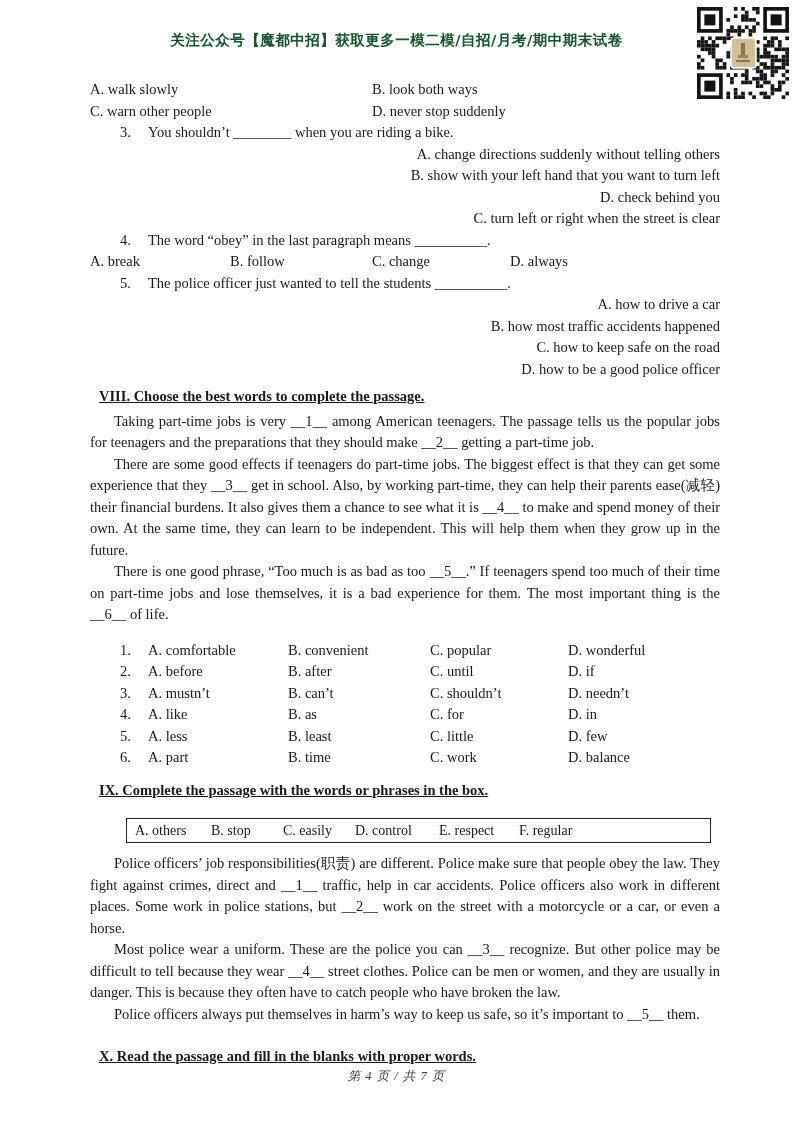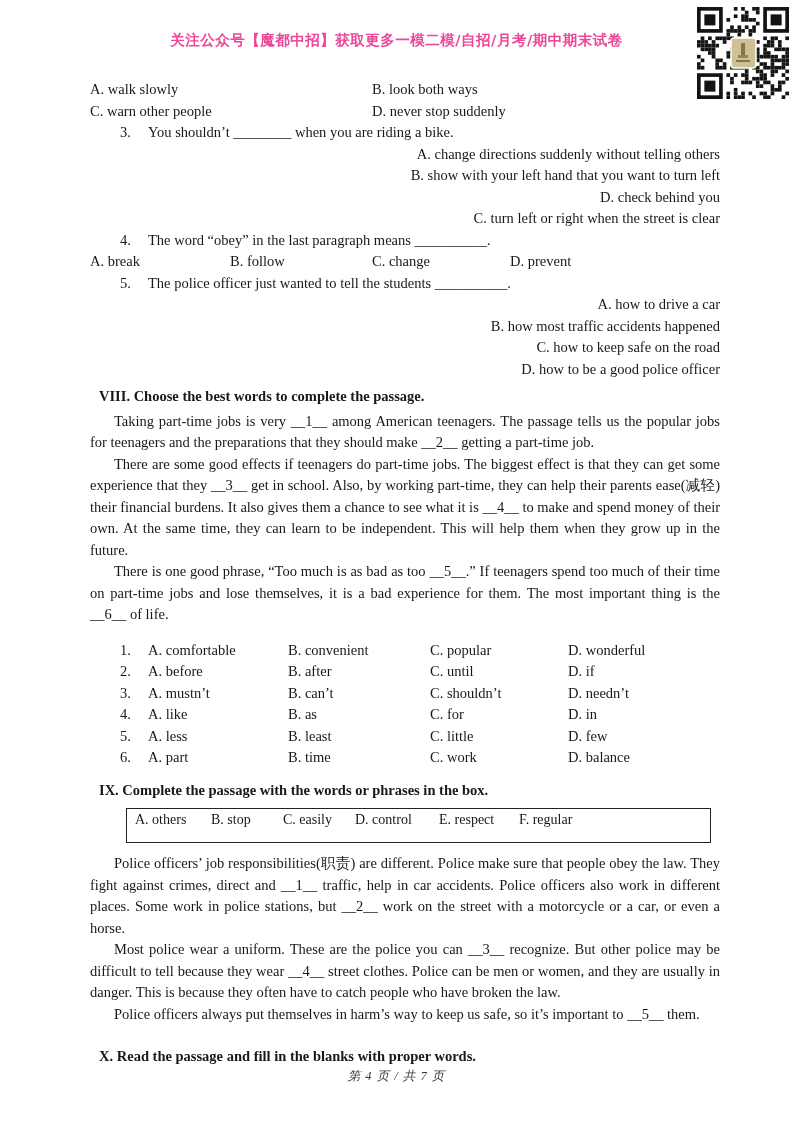--- a/index.html
+++ b/index.html
@@ -3,43 +3,43 @@
 <meta charset="utf-8">
 <style>
   html,body { margin:0; padding:0; background:#ffffff; }
   .page {
     position:relative; width:793px; height:1122px; background:#ffffff;
     font-family:"Liberation Serif", serif; font-size:14.5px; color:#181818;
     overflow:hidden;
   }
   .header-notice {
     position:absolute; top:31px; left:0; width:100%;
-    text-align:center; color:#ec4899; font-weight:bold; font-size:14.5px;
+    text-align:center; color:#14532d; font-weight:bold; font-size:14.5px;
     font-family:"DejaVu Sans", sans-serif; letter-spacing:0.5px;
   }
   .qr-wrap { position:absolute; top:5px; right:4px; width:92px; height:96px; }
   .content { position:absolute; left:90px; top:72px; width:630px; line-height:21.5px; }
   .opt2row { display:grid; grid-template-columns:282px 1fr; }
   .opt2row:first-child { margin-top:7px; }
   .qrow { display:flex; }
   .qnum { width:28px; margin-left:30px; flex:0 0 auto; }
   .qtext { flex:1; }
   .optblock { margin-left:58px;text-align:right; }
   .opt4row { display:grid; grid-template-columns:140px 142px 138px 1fr; }
   .choice-row { display:grid; grid-template-columns:28px 140px 142px 138px 1fr; margin-left:30px; }
   .choice-grid { margin-top:14px; }
-  .sec-heading { font-weight:bold; margin-left:9px; }
+  .sec-heading { font-weight:bold; margin-left:9px;text-decoration:underline; }
   .sec-heading.viii { margin-top:6px; }
   .sec-heading.ix { margin-top:11px; }
   .sec-heading.x { margin-top:21px; }
   .para { text-align:justify; text-indent:24px; }
   .para.first { margin-top:3px; }
   .wordbox {
-    box-sizing:border-box; width:585px; margin-left:36px; margin-top:7px;
-    border:1px solid #222; height:35px; display:flex; 
+    box-sizing:border-box; width:585px; margin-left:36px; margin-top:17px;
+    border:1px solid #222; height:25px; display:flex; align-items:center;
     padding-left:8px; font-size:14px;
   }
   .wordbox span { display:inline-block; }
   .wb-0 { width:76px; } .wb-1 { width:72px; } .wb-2 { width:72px; }
   .wb-3 { width:84px; } .wb-4 { width:80px; }
   .police-p1 { margin-top:10px; }
   .footer {
     position:absolute; top:1068px; left:0; width:100%;
     text-align:center; font-size:12.5px; color:#3a3a3a; letter-spacing:1px;font-style:italic;
   }
@@ -284,21 +284,21 @@
     <div class="optblock">C. turn left or right when the street is clear</div>
 
     <div class="qrow">
       <span class="qnum">4.</span>
       <span class="qtext">The word “obey” in the last paragraph means __________.</span>
     </div>
     <div class="opt4row">
       <span>A. break</span>
       <span>B. follow</span>
       <span>C. change</span>
-      <span>D. prevent</span>
+      <span>D. always</span>
     </div>
 
     <div class="qrow">
       <span class="qnum">5.</span>
       <span class="qtext">The police officer just wanted to tell the students __________.</span>
     </div>
     <div class="optblock">A. how to drive a car</div>
     <div class="optblock">B. how most traffic accidents happened</div>
     <div class="optblock">C. how to keep safe on the road</div>
     <div class="optblock">D. how to be a good police officer</div>

